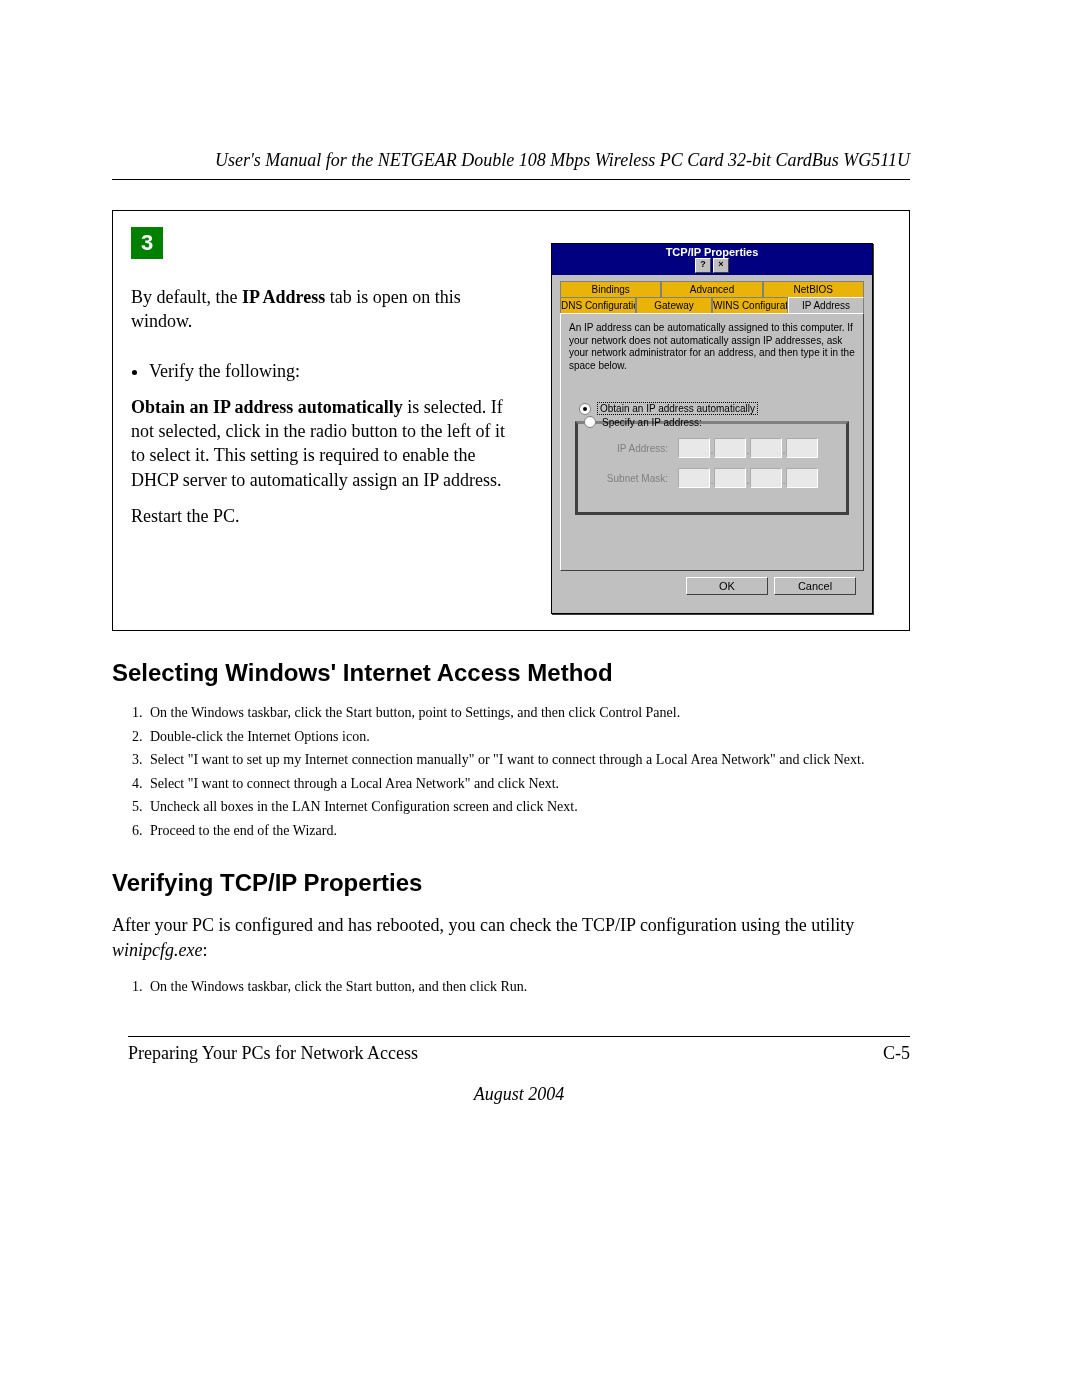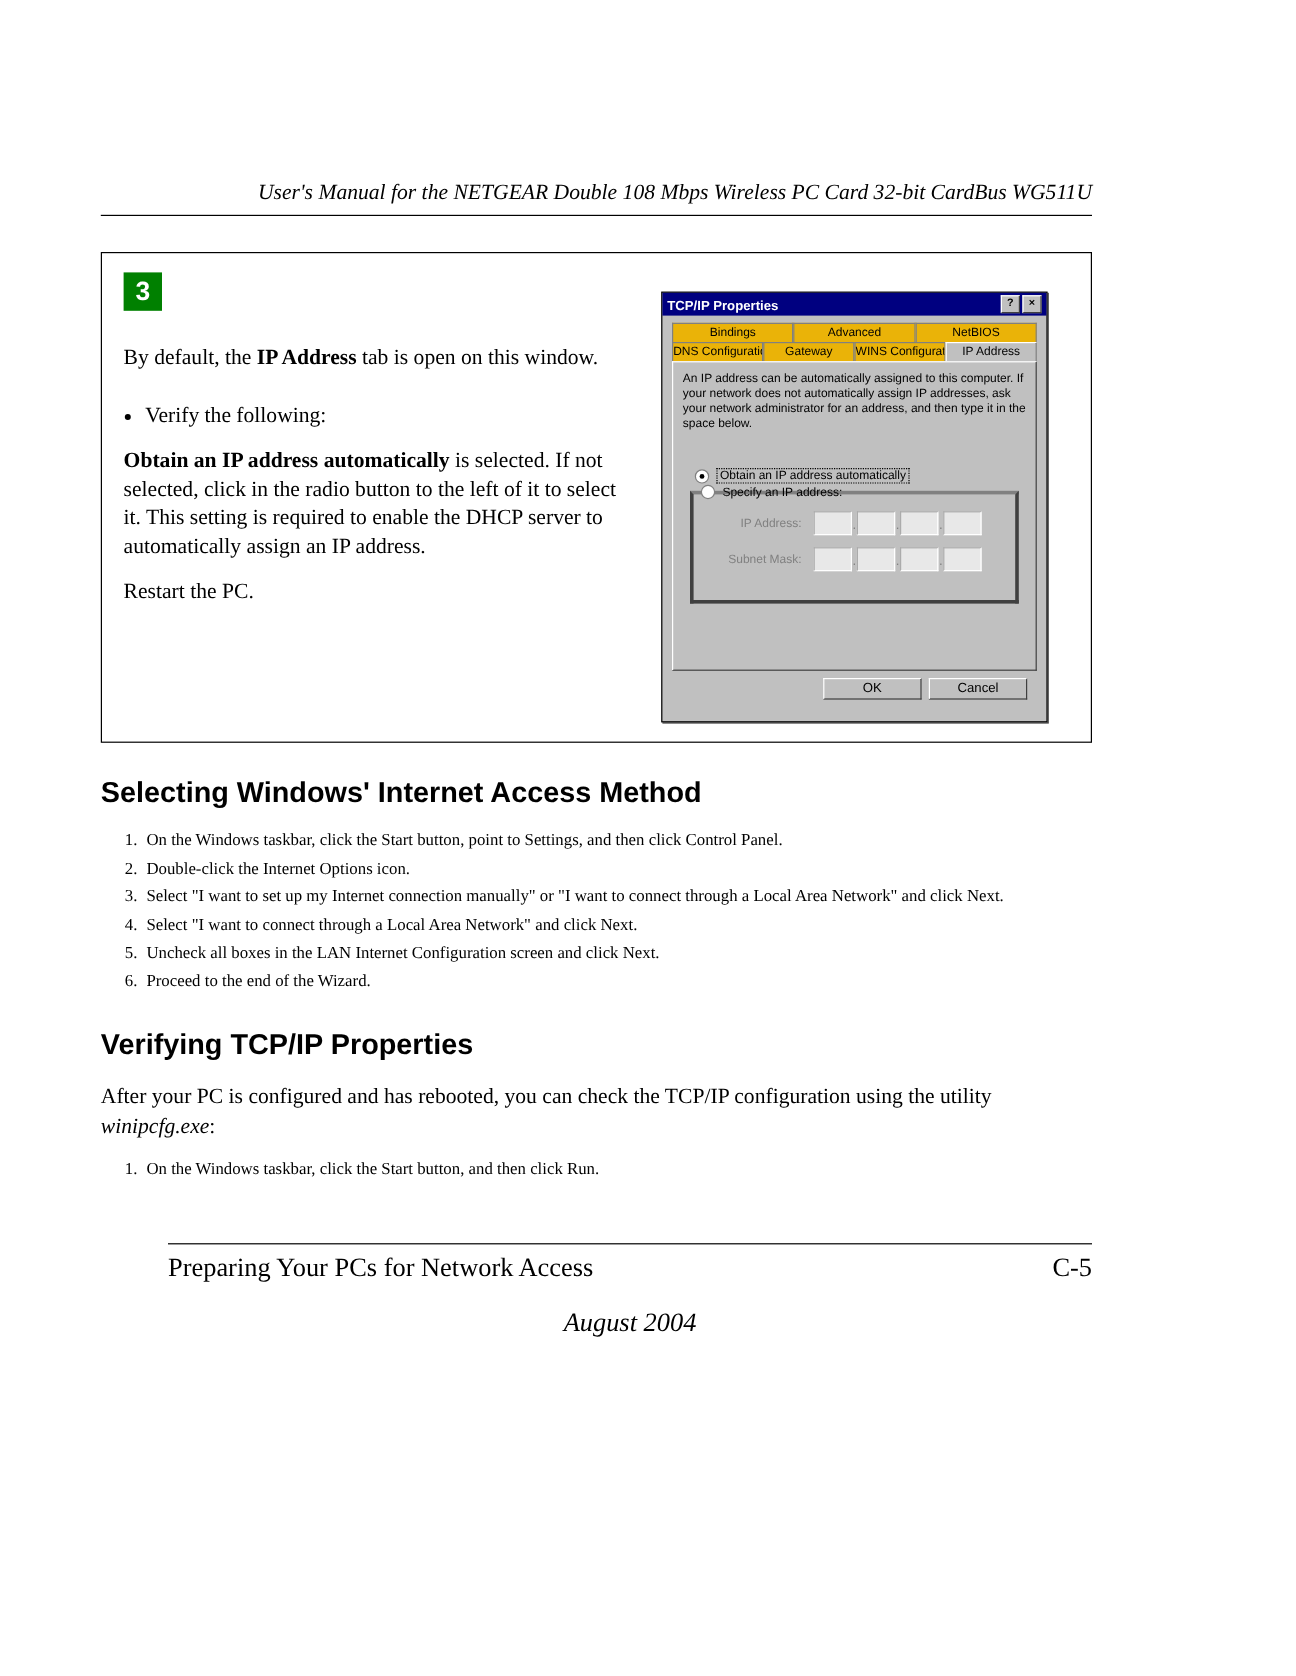--- a/index.html
+++ b/index.html
@@ -7,21 +7,21 @@
     padding: 0;
     background: #fff;
     font-family: "Times New Roman", Times, serif;
     color: #000;
   }
   .page {
     width: 1040px;
     height: 1397px;
     position: relative;
     box-sizing: border-box;
-    padding: 150px 130px 0 84px;
+    padding: 150px 130px 0 112px;
   }
   .header-line {
     font-style: italic;
     font-size: 18px;
     text-align: right;
     padding-bottom: 4px;
   }
   hr.rule {
     border: none;
     border-top: 1px solid #000;
@@ -76,22 +76,23 @@
     background: #c0c0c0;
     border: 1px solid #000;
     box-shadow: 1px 1px 0 #404040;
   }
   .dlg-title {
     background: #000080;
     color: #fff;
     font-weight: bold;
     padding: 2px 4px;
     display: flex;
-    align-items: flex-end;
+    align-items: center;
     justify-content: space-between;
+    flex-direction: column;
   }
   .dlg-title-btns { display: flex; gap: 2px; }
   .tb-btn {
     width: 14px; height: 13px;
     background: #c0c0c0;
     border: 1px solid #fff;
     border-right-color: #404040;
     border-bottom-color: #404040;
     font-size: 9px; line-height: 11px;
     text-align: center; color: #000;
@@ -161,23 +162,23 @@
     font-weight: bold;
     font-size: 24px;
     margin: 28px 0 16px 0;
   }
   ol.steps { font-size: 14px; line-height: 1.4; padding-left: 34px; margin: 0 0 12px 0; }
   ol.steps li { margin-bottom: 4px; padding-left: 4px; }
   p.body { font-size: 18px; line-height: 1.4; margin: 14px 0; }
   em.ital { font-style: italic; }
   .footer-block {
     position: absolute;
-    left: 140px; right: 130px;
+    left: 128px; right: 130px;
     top: 1036px;
-    font-size: 22px;
+    font-size: 18px;
   }
   .footer-row { display: flex; justify-content: space-between; margin-top: 6px; }
   .footer-date { text-align: center; font-style: italic; margin-top: 20px; }
 </style>
 </head>
 <body>
 
 <div class="page">
 
   <div class="header-line">User's Manual for the NETGEAR Double 108 Mbps Wireless PC Card 32-bit CardBus WG511U</div>

